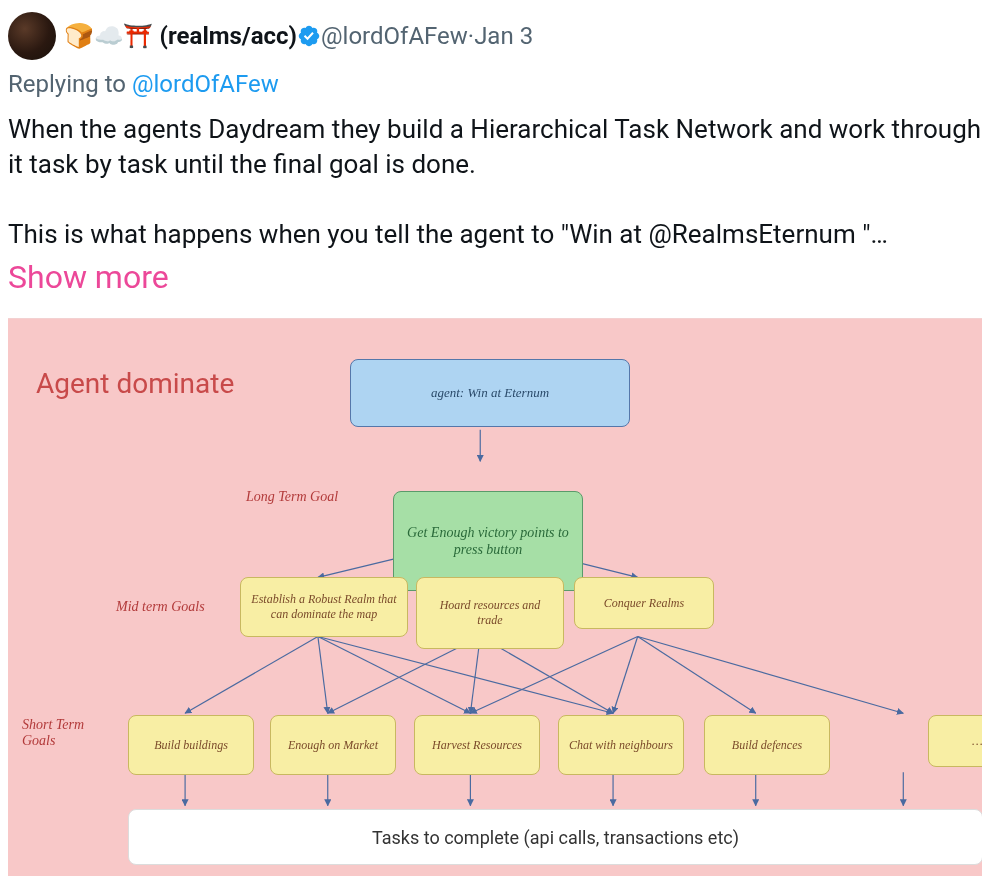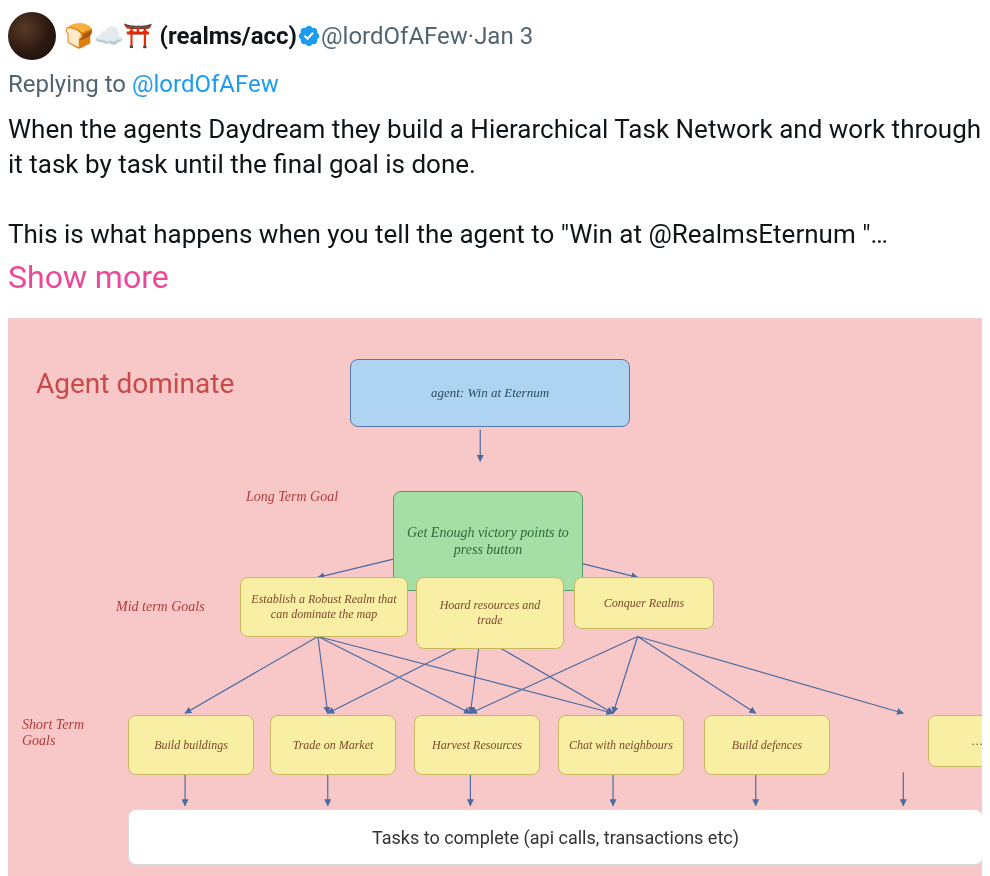--- a/index.html
+++ b/index.html
@@ -198,21 +198,21 @@
 Goals</div>
 
       <div class="node blue" style="left:342px; top:40px; width:280px; height:68px; font-size:13px;">agent: Win at Eternum</div>
       <div class="node green" style="left:385px; top:140px; width:190px; height:100px;margin-top:32px;">Get Enough victory points to press button</div>
 
       <div class="node yellow" style="left:232px; top:258px; width:168px; height:60px;">Establish a Robust Realm that can dominate the map</div>
       <div class="node yellow" style="left:408px; top:258px; width:148px; height:72px;">Hoard resources and trade</div>
       <div class="node yellow" style="left:566px; top:258px; width:140px; height:52px;">Conquer Realms</div>
 
       <div class="node yellow" style="left:120px; top:396px; width:126px; height:60px;">Build buildings</div>
-      <div class="node yellow" style="left:262px; top:396px; width:126px; height:60px;">Trade on Market</div>
+      <div class="node yellow" style="left:262px; top:396px; width:126px; height:60px;">Enough on Market</div>
       <div class="node yellow" style="left:406px; top:396px; width:126px; height:60px;">Harvest Resources</div>
       <div class="node yellow" style="left:550px; top:396px; width:126px; height:60px;">Chat with neighbours</div>
       <div class="node yellow" style="left:696px; top:396px; width:126px; height:60px;">Build defences</div>
       <div class="node yellow" style="left:892px; top:396px; width:126px; height:52px;margin-left:28px;">… more</div>
 
       <div class="bottom-bar" style="left:120px; top:490px; width:855px; height:56px;">Tasks to complete (api calls, transactions etc)</div>
     </div>
   </div>
 </div>
 

